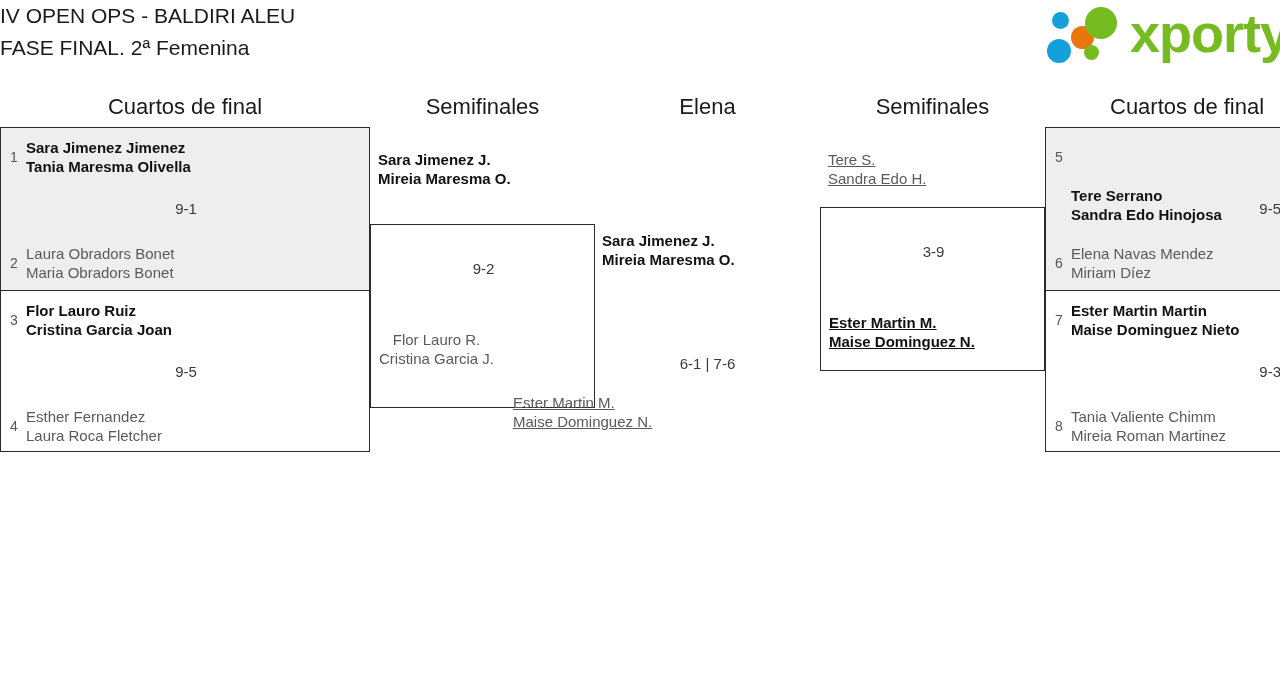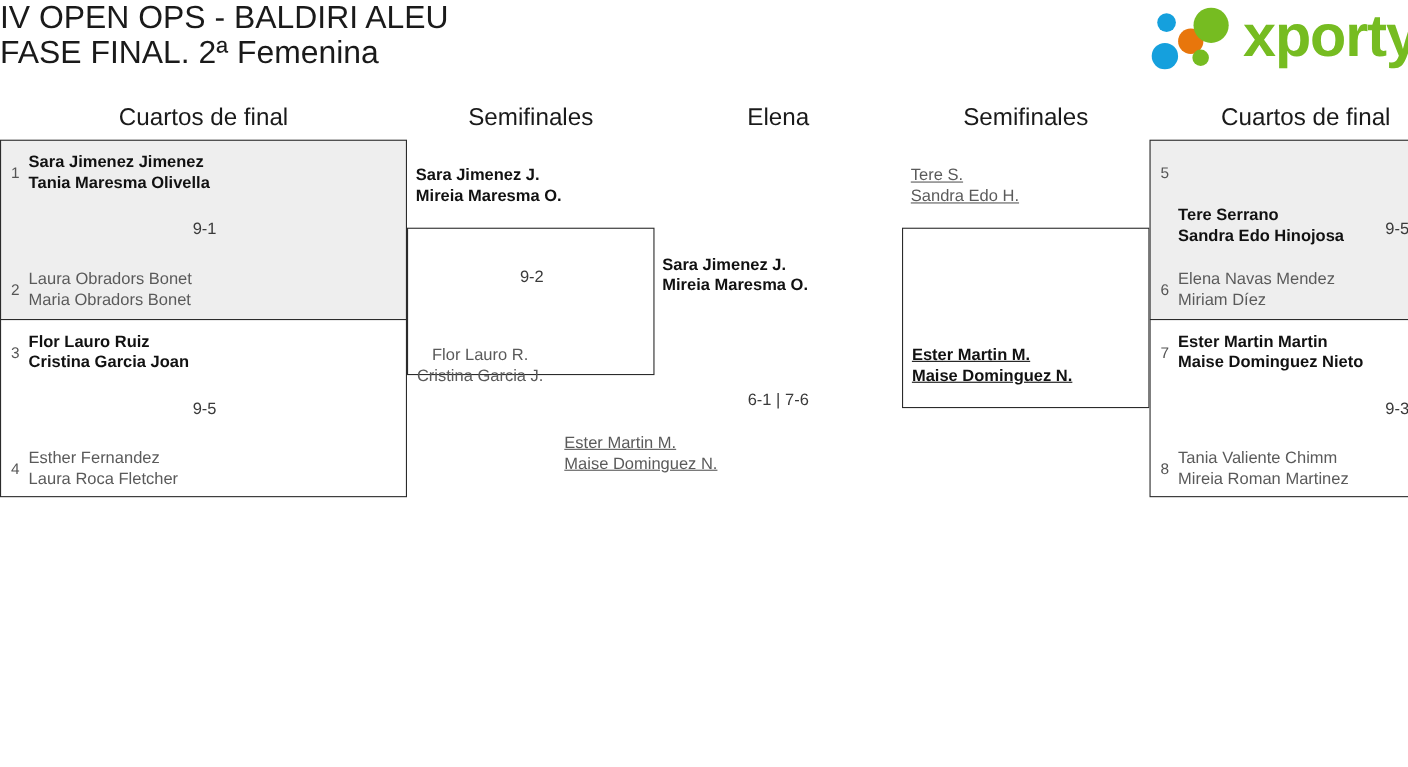--- a/index.html
+++ b/index.html
@@ -16,21 +16,21 @@
     color: #111111;
     -webkit-font-smoothing: antialiased;
   }
 
   
   .page-title {
     position: absolute;
     left: 0px;
     top: 0px;
     width: 900px;
-    font-size: 29px;
+    font-size: 21px;
     line-height: 32px;
     font-weight: 400;
     color: #1a1a1a;
     white-space: pre-line;
   }
 
   .logo {
     position: absolute;
     right: 4px;
     top: 4px;
@@ -162,21 +162,21 @@
     <span class="ln">Cristina Garcia Joan</span>
   </div>
   <div class="score" style="left:25px; top:71px; width:320px; text-align:center;">9-5</div>
   <div class="seed" style="left:4px; top:126px;">4</div>
   <div class="team loser align-left" style="left:25px; top:116px;">
     <span class="ln">Esther Fernandez</span>
     <span class="ln">Laura Roca Fletcher</span>
   </div>
 </div>
 
-<div class="box plain" style="left:370px; top:207px; width:225px; height:134px;">
+<div class="box plain" style="left:370px; top:224px; width:225px; height:184px;">
   <div class="score" style="left:8px; top:34px; width:209px; text-align:center;">9-2</div>
   <div class="team loser align-left" style="left:8px; top:105px;text-align:center;">
     <span class="ln">Flor Lauro R.</span>
     <span class="ln">Cristina Garcia J.</span>
   </div>
 </div>
 <div class="team winner align-left" style="left:378px; top:150px;">
   <span class="ln">Sara Jimenez J.</span>
   <span class="ln">Mireia Maresma O.</span>
 </div>
@@ -187,20 +187,21 @@
 <div class="team winner align-left" style="left:602px; top:231px;">
   <span class="ln">Sara Jimenez J.</span>
   <span class="ln">Mireia Maresma O.</span>
 </div>
 <div class="team loser align-right" style="left:513px; top:393px; width:300px;">
   <span class="ln">Ester Martin M.</span>
   <span class="ln">Maise Dominguez N.</span>
 </div>
 
 <div class="box plain" style="left:820px; top:207px; width:225px; height:164px;">
+  <div class="score" style="left:8px; top:34px; width:209px; text-align:center;">3-9</div>
   <div class="team winner align-right" style="left:8px; top:105px; width:209px;">
     <span class="ln">Ester Martin M.</span>
     <span class="ln">Maise Dominguez N.</span>
   </div>
 </div>
 <div class="team loser align-right" style="left:828px; top:150px; width:209px;">
   <span class="ln">Tere S.</span>
   <span class="ln">Sandra Edo H.</span>
 </div>
 

